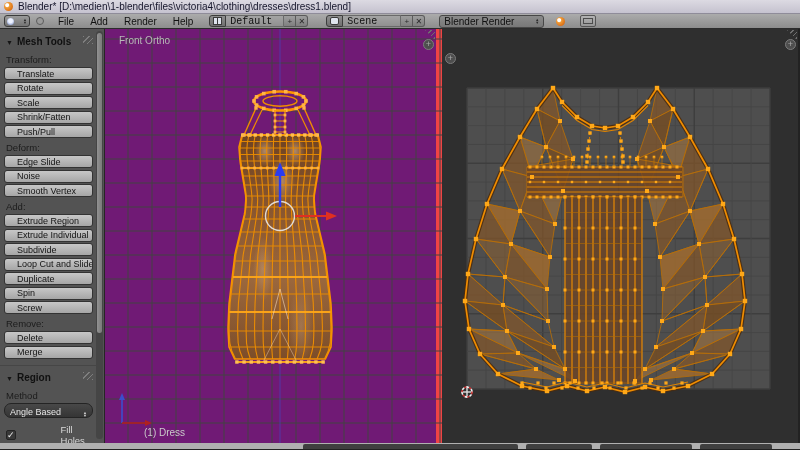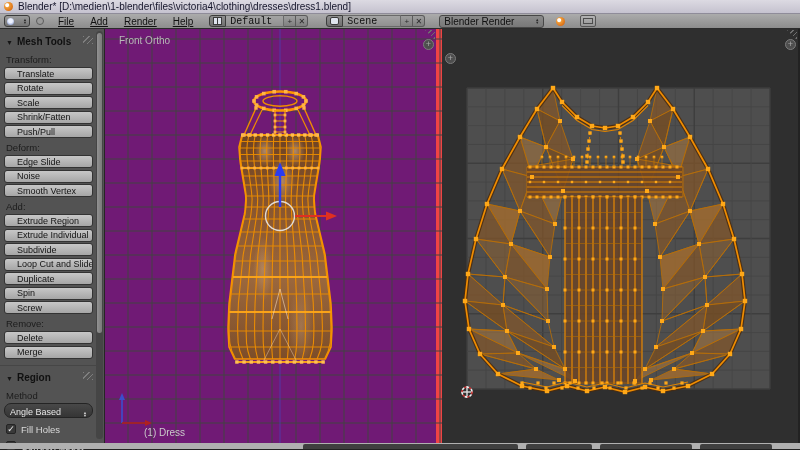--- a/index.html
+++ b/index.html
@@ -20,21 +20,21 @@
     display:flex; align-items:center; font-size:10px; color:#141414;
     padding:0 4px; border-bottom:1px solid #2c2c2c; }
   .ed-type-btn { width:26px; height:12px; background:linear-gradient(#9a9a9a,#747474);
     border:1px solid #3c3c3c; border-radius:3px; display:flex; align-items:center;
     justify-content:space-between; padding:0 2px; margin-right:4px; }
   .ed-type-btn .glyph { width:7px; height:7px; border-radius:50%;
     background:radial-gradient(circle at 50% 40%, #eef2ff 0 35%, #7d92c8 90%); }
   .upd { display:flex; flex-direction:column; line-height:3px; font-size:4px; color:#2a2a2a; }
   .collapse-dot { width:8px; height:8px; border:1px solid #5c5c5c; border-radius:50%;
     background:#9a9a9a; margin:0 6px 0 2px; }
-  .menu-item { padding:0 8px; color:#111;text-decoration:underline; }
+  .menu-item { padding:0 8px; color:#111; }
   .icon-btn { height:12px; background:linear-gradient(#8f8f8f,#6f6f6f); border:1px solid #3c3c3c;
     border-radius:3px 0 0 3px; display:flex; align-items:center; padding:0 3px; }
   .pane-icon { width:9px; height:8px; background:#dfe4ee; border:1px solid #3b3b3b; position:relative; }
   .pane-icon:before { content:""; position:absolute; left:3px; top:0; bottom:0; width:1px; background:#3b3b3b; }
   .scene-icon { width:9px; height:8px; border-radius:2px; background:#dfe4ee; border:1px solid #3b3b3b; }
   .idfield { height:12px; border:1px solid #6a6a6a; border-left:none; background:linear-gradient(#a4a4a4,#909090);
     display:flex; align-items:center; padding:0 4px; min-width:58px; color:#101010;font-family:Liberation Mono, monospace; }
   .mini-round { width:12px; height:12px; border:1px solid #5a5a5a; border-left:none;
     background:linear-gradient(#9e9e9e,#7f7f7f); display:flex; align-items:center; justify-content:center;
     font-size:8px; color:#2b2b2b; }
@@ -63,21 +63,21 @@
     background:linear-gradient(#c7c7c7,#a6a6a6); font-size:9px; color:#131313;
     display:flex; align-items:center; padding-left:12px; white-space:nowrap; overflow:hidden; }
   .pnl-sep { height:5px; border-bottom:1px solid #464646; margin:2px -7px 3px -4px; }
   .dd-dark { height:15px; margin:2px 0 4px 0; background:linear-gradient(#484848,#353535);
     border:1px solid #242424; border-radius:7px; display:flex; align-items:flex-end;
     justify-content:space-between; padding:0 5px; font-size:9px; color:#e6e6e6; }
   .dd-dark .upd { color:#cfcfcf; }
   .chk-row { display:flex; align-items:center; gap:5px; margin:6px 0 0 2px; }
   .cbx { width:10px; height:10px; background:#393939; border:1px solid #242424; border-radius:2px;
     color:#f0f0f0; font-size:9px; line-height:9px; text-align:center; }
-  .chk-lbl { font-size:9.5px; color:#d9d9d9; }
+  .chk-lbl { font-size:9.5px; color:#d9d9d9;margin-left:40px; }
   #ts-scroll { position:absolute; right:1px; top:2px; width:7px; height:408px;
     background:#454545; border-radius:4px; }
   #ts-thumb { position:absolute; left:1px; top:2px; width:5px; height:300px;
     background:linear-gradient(90deg,#929292,#7a7a7a); border-radius:3px; }
 
   
   #vp3d { position:relative; width:337px; height:414px; background:#701a75;
     border-right:6px solid #ef4444; }
   #vp-label { position:absolute; left:14px; top:6px; font-size:10px; color:#b9b9b9; }
   #vp-objinfo { position:absolute; left:39px; top:398px; font-size:10px; color:#cacaca;text-align:center; }

